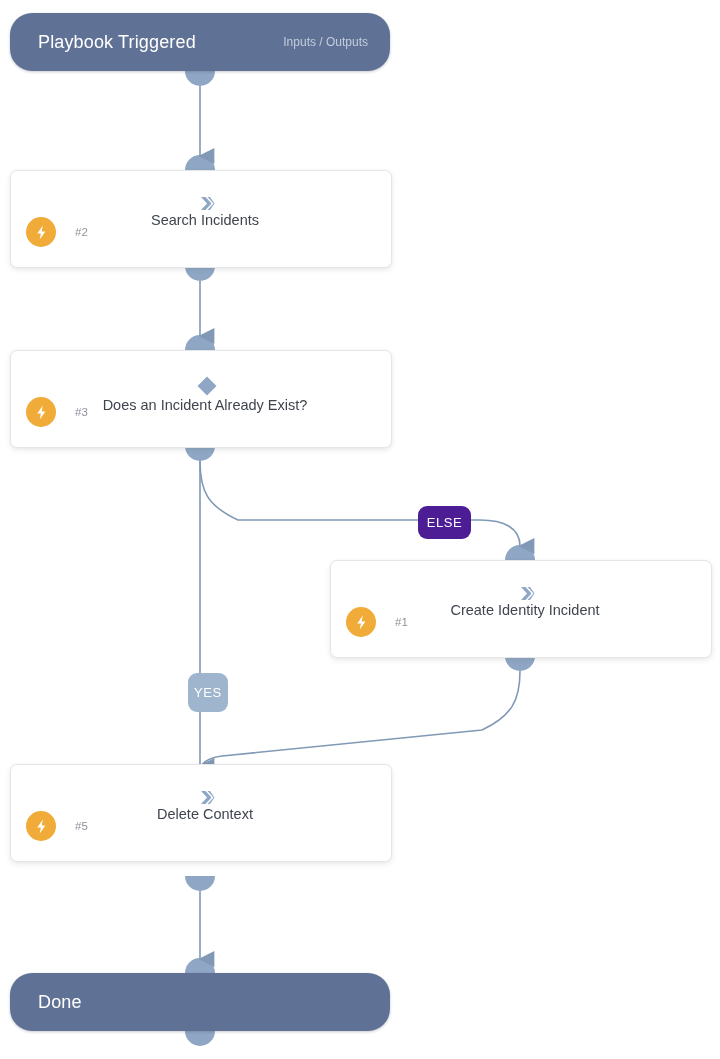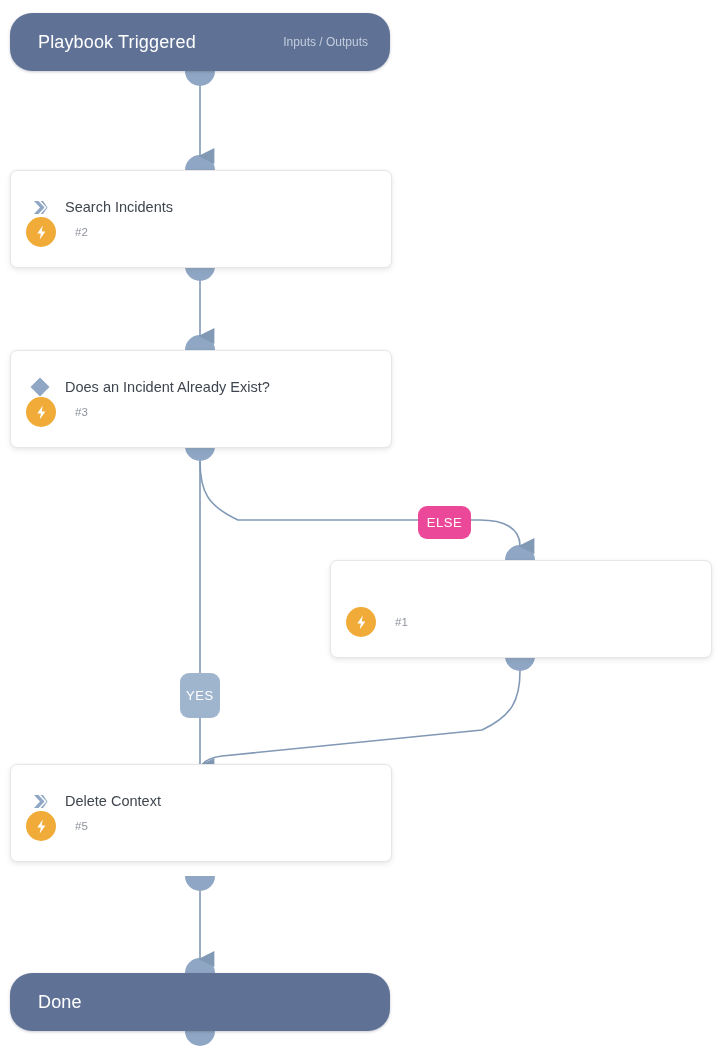--- a/index.html
+++ b/index.html
@@ -62,20 +62,21 @@
     z-index: 3;
   }
   .card-row-title {
     position: absolute;
     left: 0;
     top: 24px;
     height: 24px;
     display: flex;
     align-items: center;
     width: 100%;
+    flex-direction: column;
   }
   .card-icon {
     width: 34px;
     margin-left: 12px;
     display: flex;
     align-items: center;
     justify-content: center;
     flex: none;
   }
   .card-title {
@@ -115,21 +116,21 @@
   .branch-label {
     position: absolute;
     display: flex;
     align-items: center;
     justify-content: center;
     font-size: 13px;
     letter-spacing: 0.6px;
     z-index: 4;
   }
   .branch-label.dark {
-    background: #ec4899;
+    background: #4c1d95;
     color: #ffffff;
     border-radius: 9px;
   }
   .branch-label.light {
     background: #9fb4cd;
     color: #ffffff;
     border-radius: 9px;
   }
 </style>
 </head>
@@ -208,55 +209,64 @@
       <span class="bolt-badge">
         <svg width="17" height="17" viewBox="0 0 17 17">
           <path d="M 9.8 1.4 L 4.3 9.4 L 7.9 9.4 L 6.7 15.6 L 12.4 7.4 L 8.7 7.4 Z" fill="#ffffff"></path>
         </svg>
       </span>
       <span class="card-num">#3</span>
     </div>
   </div>
 
   <div class="card" style="left:330px; top:560px; width:380px; height:96px;">
-    <div class="card-row-meta">
-      <span class="bolt-badge">
-        <svg width="17" height="17" viewBox="0 0 17 17">
-          <path d="M 9.8 1.4 L 4.3 9.4 L 7.9 9.4 L 6.7 15.6 L 12.4 7.4 L 8.7 7.4 Z" fill="#ffffff"></path>
-        </svg>
-      </span>
-      <span class="card-num">#1</span>
-    </div>
-  </div>
-
-  <div class="card" style="left:10px; top:764px; width:380px; height:96px;">
     <div class="card-row-title">
       <span class="card-icon">
         <svg width="17" height="17" viewBox="0 0 17 17">
           <path d="M 2 2 L 8 8.5 L 2 15 L 6.5 15 L 12.5 8.5 L 6.5 2 Z" fill="#8fa7c4"></path>
           <path d="M 8.5 2 L 14.5 8.5 L 8.5 15 L 11 15 L 15.5 8.5 L 11 2 Z" fill="#8fa7c4"></path>
         </svg>
       </span>
+      <span class="card-title">Create Identity Incident</span>
+    </div>
+    <div class="card-row-meta">
+      <span class="bolt-badge">
+        <svg width="17" height="17" viewBox="0 0 17 17">
+          <path d="M 9.8 1.4 L 4.3 9.4 L 7.9 9.4 L 6.7 15.6 L 12.4 7.4 L 8.7 7.4 Z" fill="#ffffff"></path>
+        </svg>
+      </span>
+      <span class="card-num">#1</span>
+    </div>
+  </div>
+
+  <div class="card" style="left:10px; top:764px; width:380px; height:96px;">
+    <div class="card-row-title">
+      <span class="card-icon">
+        <svg width="17" height="17" viewBox="0 0 17 17">
+          <path d="M 2 2 L 8 8.5 L 2 15 L 6.5 15 L 12.5 8.5 L 6.5 2 Z" fill="#8fa7c4"></path>
+          <path d="M 8.5 2 L 14.5 8.5 L 8.5 15 L 11 15 L 15.5 8.5 L 11 2 Z" fill="#8fa7c4"></path>
+        </svg>
+      </span>
       <span class="card-title">Delete Context</span>
     </div>
     <div class="card-row-meta">
       <span class="bolt-badge">
         <svg width="17" height="17" viewBox="0 0 17 17">
           <path d="M 9.8 1.4 L 4.3 9.4 L 7.9 9.4 L 6.7 15.6 L 12.4 7.4 L 8.7 7.4 Z" fill="#ffffff"></path>
         </svg>
       </span>
       <span class="card-num">#5</span>
     </div>
   </div>
 
   <div class="terminal" style="left:10px; top:973px; width:380px; height:58px;">
     <span class="terminal-title">Done</span>
   </div>
 
   <div class="branch-label dark" style="left:418px; top:506px; width:53px; height:33px;">
     <span>ELSE</span>
   </div>
 
-  <div class="branch-label light" style="left:180px; top:673px; width:40px; height:45px;text-align:right;">
+  <div class="branch-label light" style="left:188px; top:673px; width:40px; height:39px;text-align:right;">
     <span>YES</span>
   </div>
 
 </div>
 
 </body></html>

